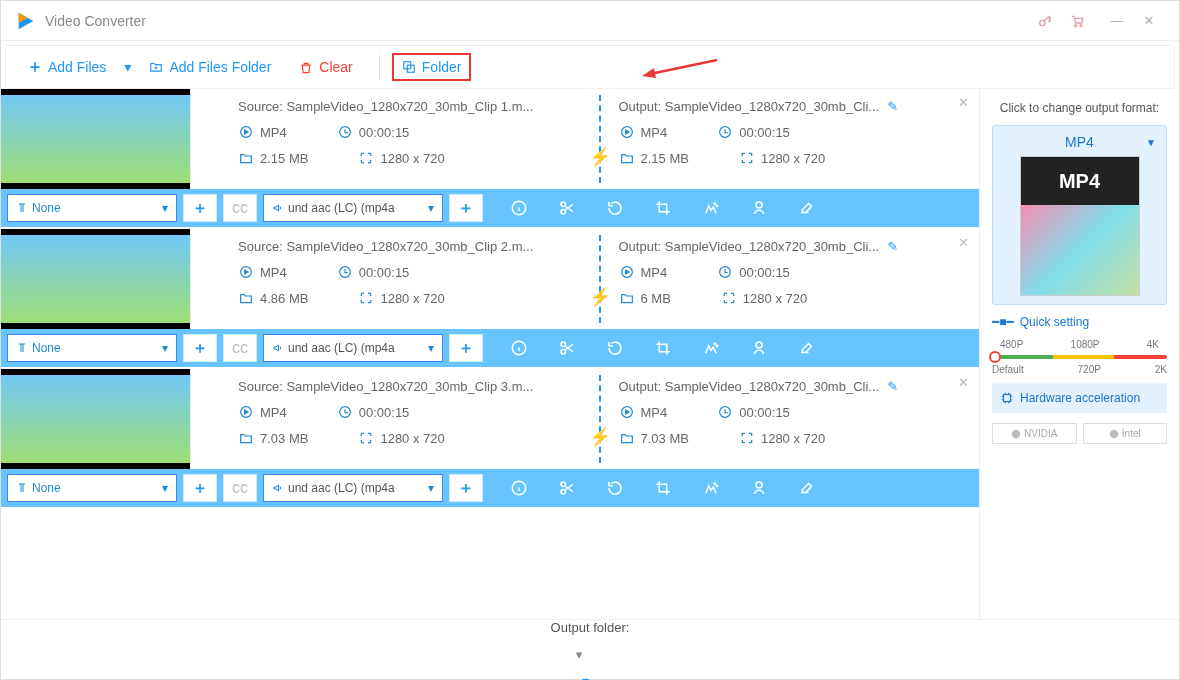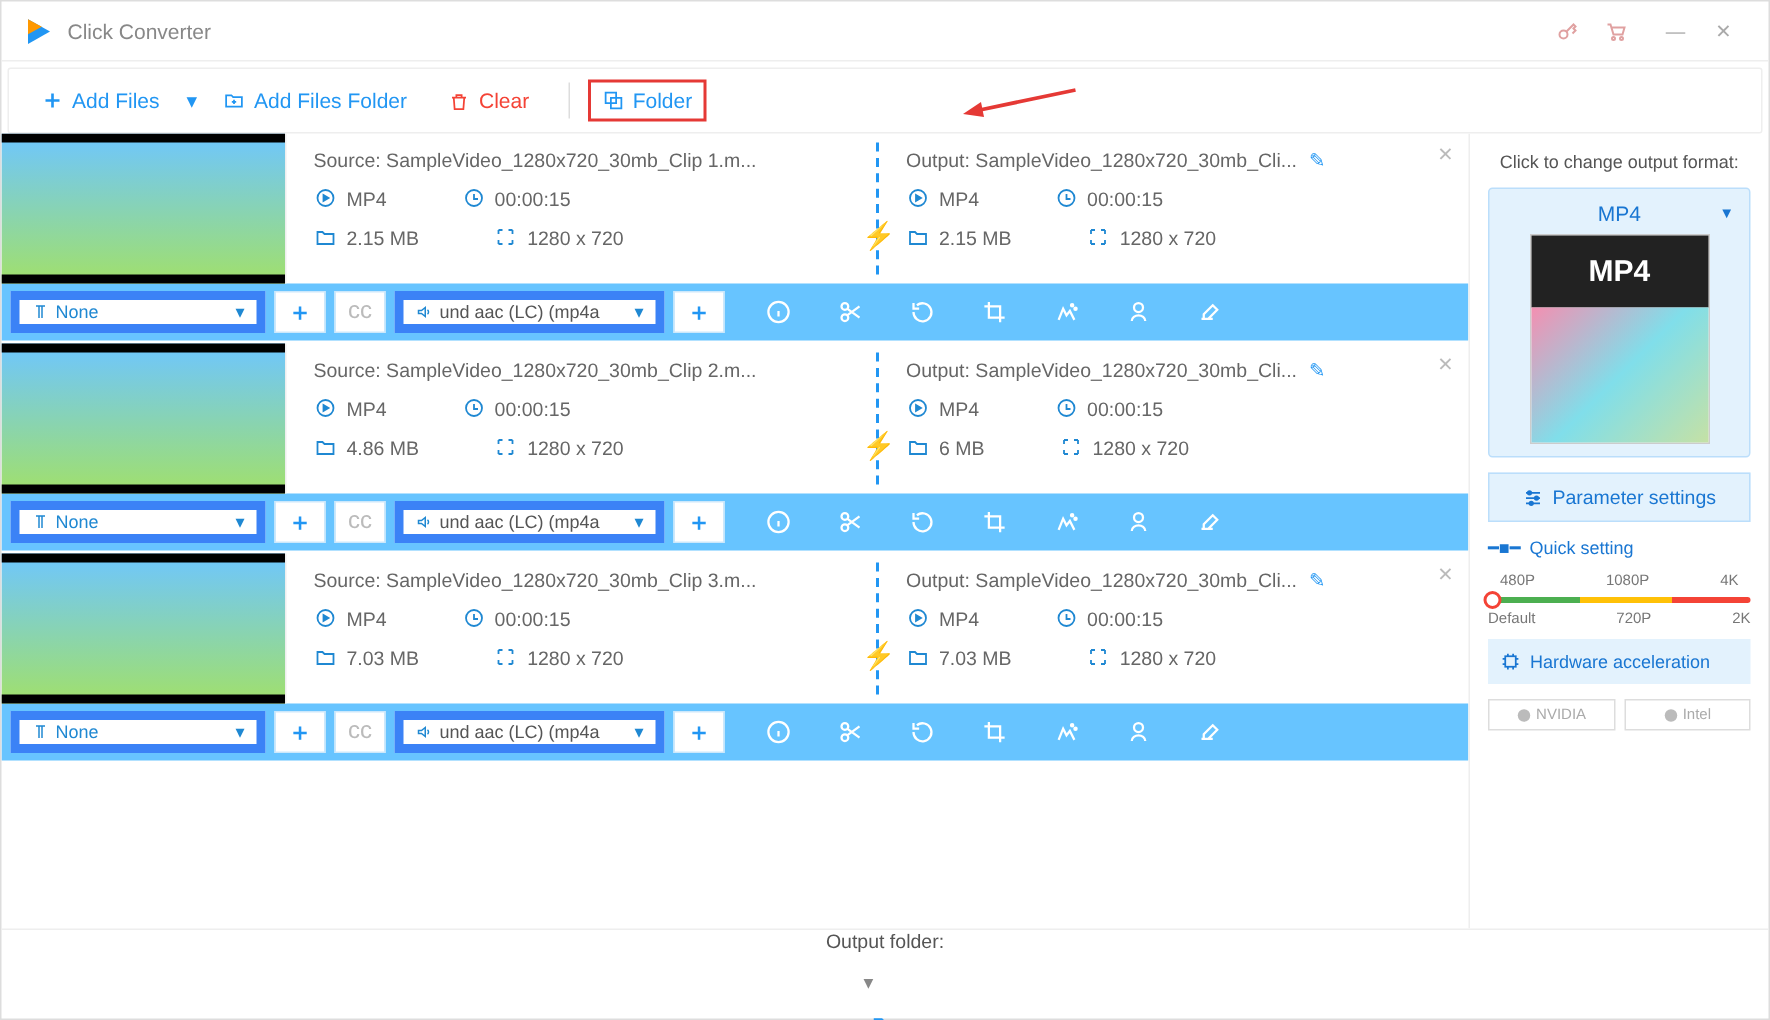--- a/index.html
+++ b/index.html
@@ -17,30 +17,30 @@
 .merge-box { border:2px solid #e53935; padding:4px 8px; }
 .arrow-annot { position:absolute; left:636px; top:8px; pointer-events:none; }
 .body-row { flex:1; display:flex; overflow:hidden; }
 .main { flex:1; overflow-y:auto; display:flex; flex-direction:column; }
 .sidebar { width:200px; padding:12px; border-left:1px solid #eee; display:flex; flex-direction:column; gap:10px; font-size:13px; color:#444; }
 .clip { display:flex; flex-direction:column; margin-bottom:2px; }
 .clip-top { display:flex; height:100px; }
 .thumb { width:190px; height:100px; background:linear-gradient(#6ec6ff,#a1e06b); position:relative; border-right:1px solid #eee; }
 .thumb::before { content:""; position:absolute; inset:0 0 auto 0; height:6px; background:#000; }
 .thumb::after  { content:""; position:absolute; inset:auto 0 0 0; height:6px; background:#000; }
-.info-cols { flex:1; display:flex; position:relative; }
+.info-cols { flex:1; display:flex; position:relative;padding-left:29px; }
 .col { flex:1; padding:10px 18px; font-size:13px; color:#666; display:flex; flex-direction:column; gap:10px; }
 .col .row { display:flex; gap:50px; }
 .col .row span { display:flex; align-items:center; gap:6px; }
 .vline { width:0; border-left:2px dashed #2196F3; margin:6px 0; position:relative; }
 .flash { position:absolute; left:50%; top:70%; transform:translate(-50%,-50%); color:#ff9800; font-size:18px; }
 .close-x { position:absolute; top:6px; right:10px; color:#bbb; font-size:13px; cursor:pointer; }
 .edit-pen { color:#2196F3; margin-left:8px; }
 .strip { height:38px; background:#67c4ff; display:flex; align-items:center; gap:6px; padding:0 6px; }
-.strip .dd { background:#fff; height:28px; display:flex; align-items:center; padding:0 8px; font-size:12px; color:#555; border:6px solid #3b82f6; }
+.strip .dd { background:#fff; height:28px; display:flex; align-items:center; padding:0 8px; font-size:12px; color:#555; border:1px solid #3b82f6; }
 .strip .dd.subtitle { width:170px; justify-content:space-between; color:#1f88d2; }
 .strip .sq { width:34px; height:28px; background:#fff; display:flex; align-items:center; justify-content:center; color:#2196F3; border:1px solid #cde8fb; cursor:pointer; }
 .strip .audio { width:180px; justify-content:space-between; }
 .strip .tools { flex:1; display:flex; align-items:center; gap:28px; padding-left:20px; color:#fff; }
 .strip .tool { width:20px; height:20px; display:flex; align-items:center; justify-content:center; cursor:pointer; }
 .bottombar { height:60px; border-top:1px solid #eee; display:flex; align-items:center; gap:12px; padding:0 16px; font-size:13px; color:#555;flex-direction:column; }
 .bottombar input { flex:0 0 500px; height:28px; border:1px solid #ccc; padding:0 8px; font-size:12px; color:#555; }
 .icon-btn { width:28px; height:28px; display:flex; align-items:center; justify-content:center; color:#2196F3; cursor:pointer; font-size:16px; border:1px solid transparent; }
 .runbar { display:flex; align-items:stretch; margin-left:auto; }
 .run-btn { width:200px; background:#2196F3; color:#fff; font-size:26px; display:flex; align-items:center; justify-content:center; cursor:pointer; font-weight:500; }
@@ -70,21 +70,21 @@
 <body>
 
 <div class="window">
   <div class="titlebar">
     <span class="logo">
       <svg viewBox="0 0 24 24" width="22" height="22">
           <path fill="#2196F3" d="M4 3l16 9-16 9z"></path>
           <path fill="#ff9800" d="M4 3l10 5.6L4 14z"></path>
         </svg>
     </span>
-    <span>Click Converter</span>
+    <span>Video Converter</span>
     <span class="spacer"></span>
     <span class="winbtn">
         <svg width="16" height="16" viewBox="0 0 24 24" fill="none" stroke="#e0a1a1" stroke-width="2">
           <circle cx="8" cy="15" r="4"></circle>
           <path d="M11 12l7-7 2 2-2 2 2 2-3 3"></path>
         </svg>
       </span>
     <span class="winbtn">
         <svg width="16" height="16" viewBox="0 0 24 24" fill="none" stroke="#e0a1a1" stroke-width="2">
           <path d="M4 5h3l3 10h9l2-7H8"></path>
@@ -550,31 +550,20 @@
       <div class="format-card">
         <div class="hdr">
             <span>MP4</span>
             <span class="drop">▼</span>
           </div>
         <div class="format-img">
           <div class="black">MP4</div>
           <div class="colorful"></div>
         </div>
       </div>
-      <div class="param-btn">
-        <span class="ic">
-            <svg width="14" height="14" viewBox="0 0 24 24" fill="none" stroke="#1976d2" stroke-width="2">
-              <path d="M4 6h16M4 12h16M4 18h16"></path>
-              <circle cx="8" cy="6" r="2" fill="#1976d2"></circle>
-              <circle cx="16" cy="12" r="2" fill="#1976d2"></circle>
-              <circle cx="10" cy="18" r="2" fill="#1976d2"></circle>
-            </svg>
-          </span>
-        <span>Parameter settings</span>
-      </div>
       <div class="qs-row">
         <span style="color:#1976d2">━■━</span>
         <span>Quick setting</span>
       </div>
       <div class="qs-slider">
         <div class="ticks-top" id="ticks-top">
             <span>480P</span>
             <span>1080P</span>
             <span>4K</span>
           </div>

